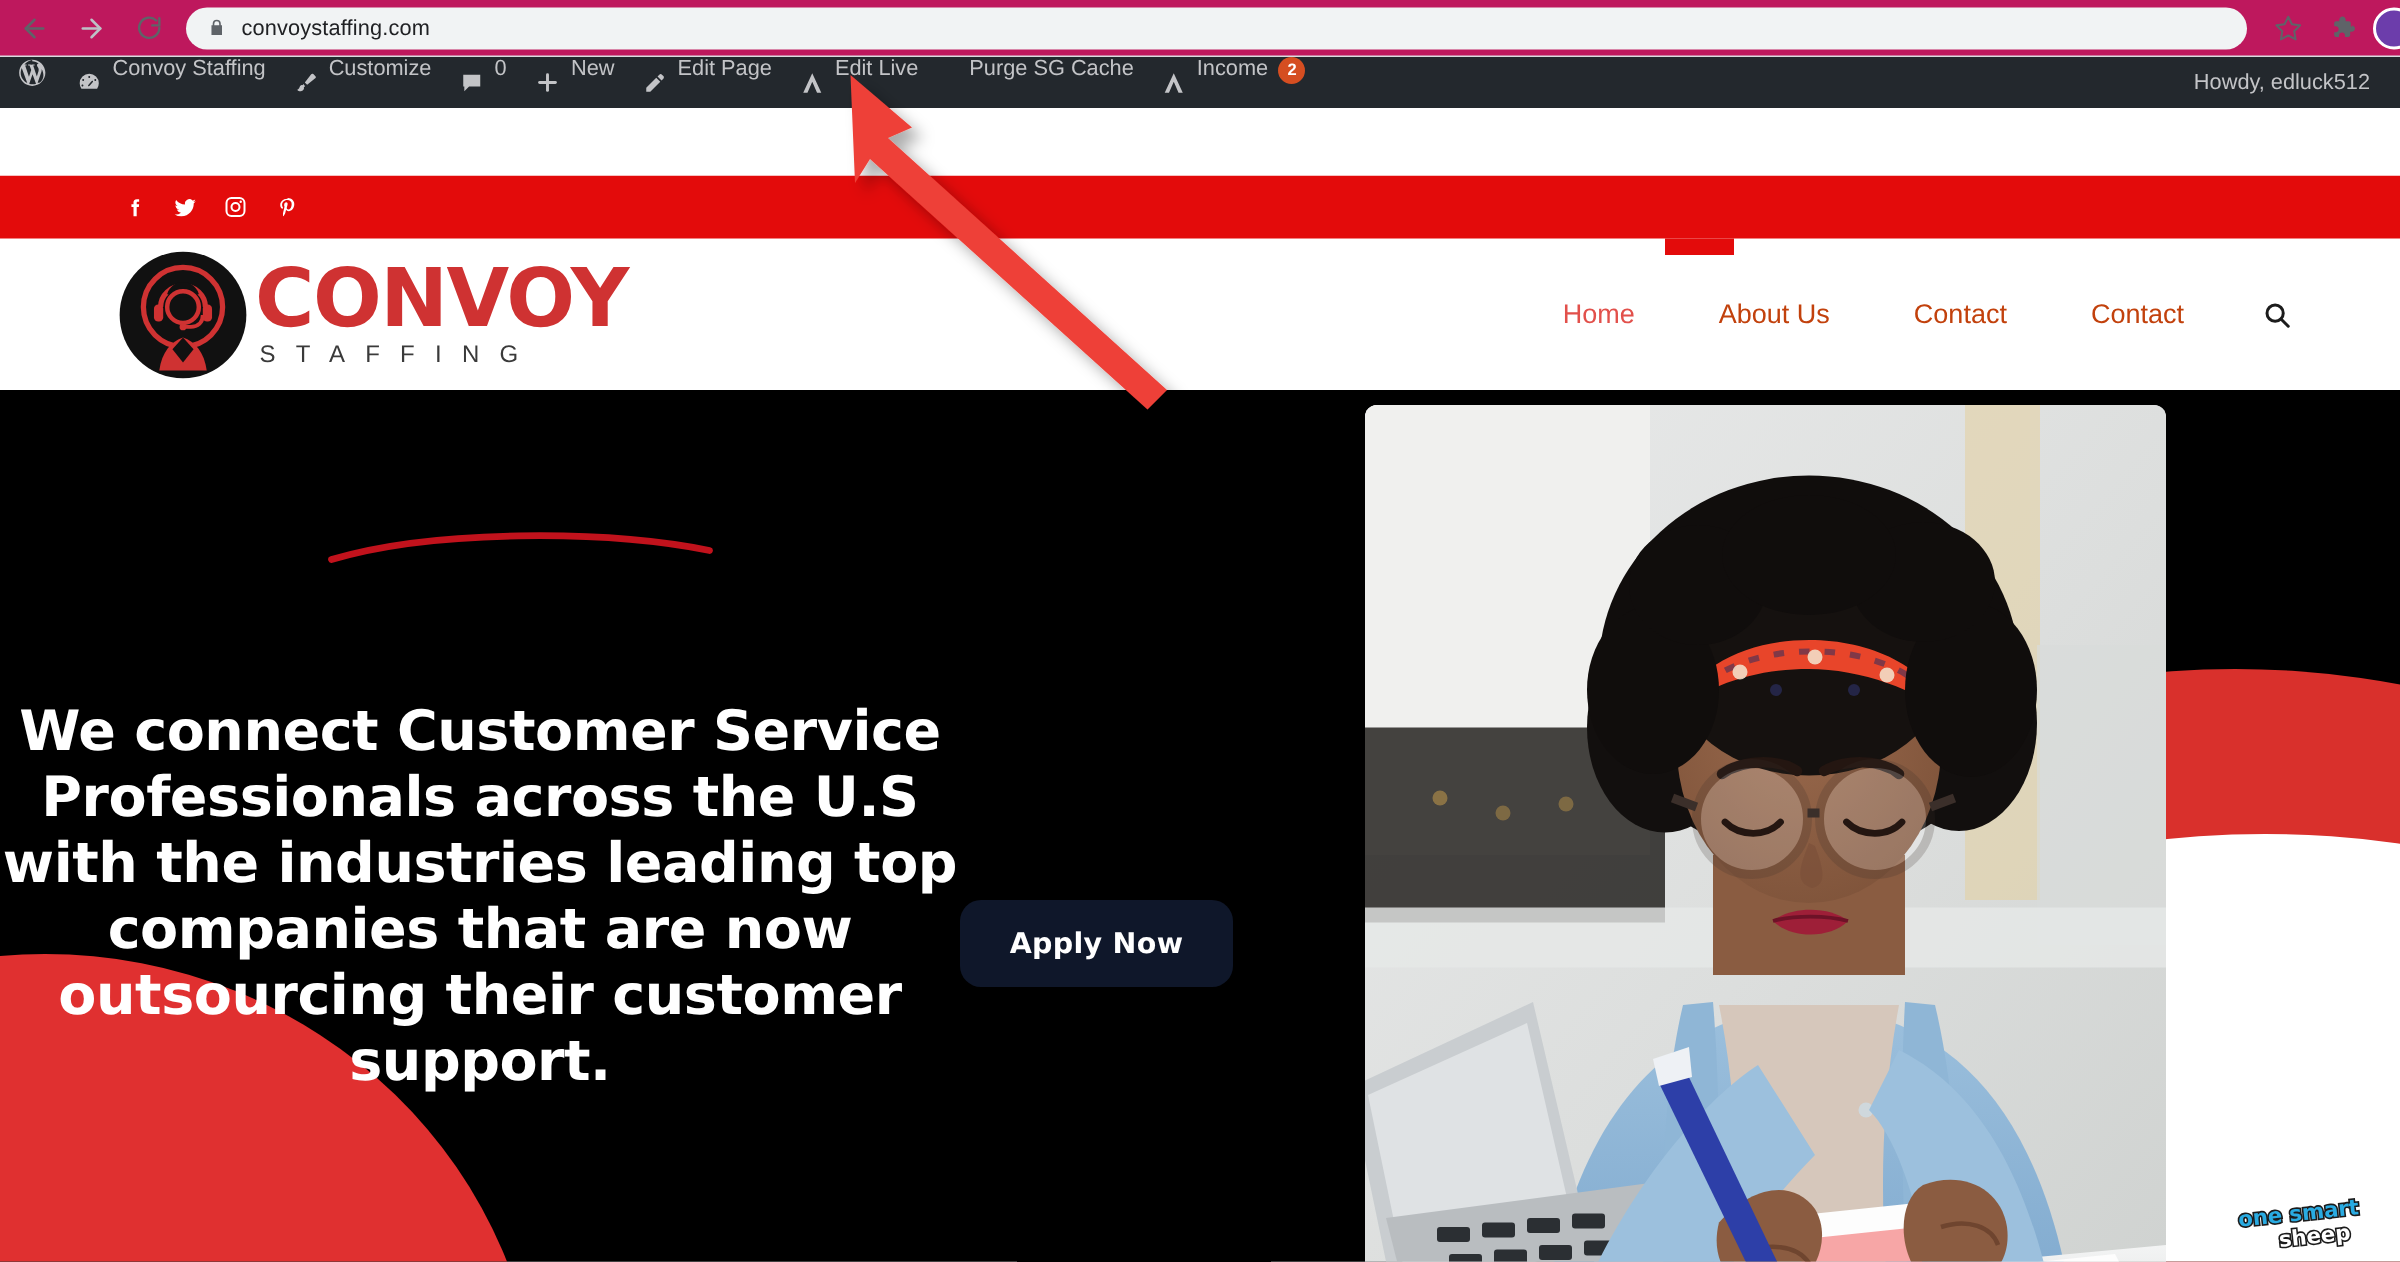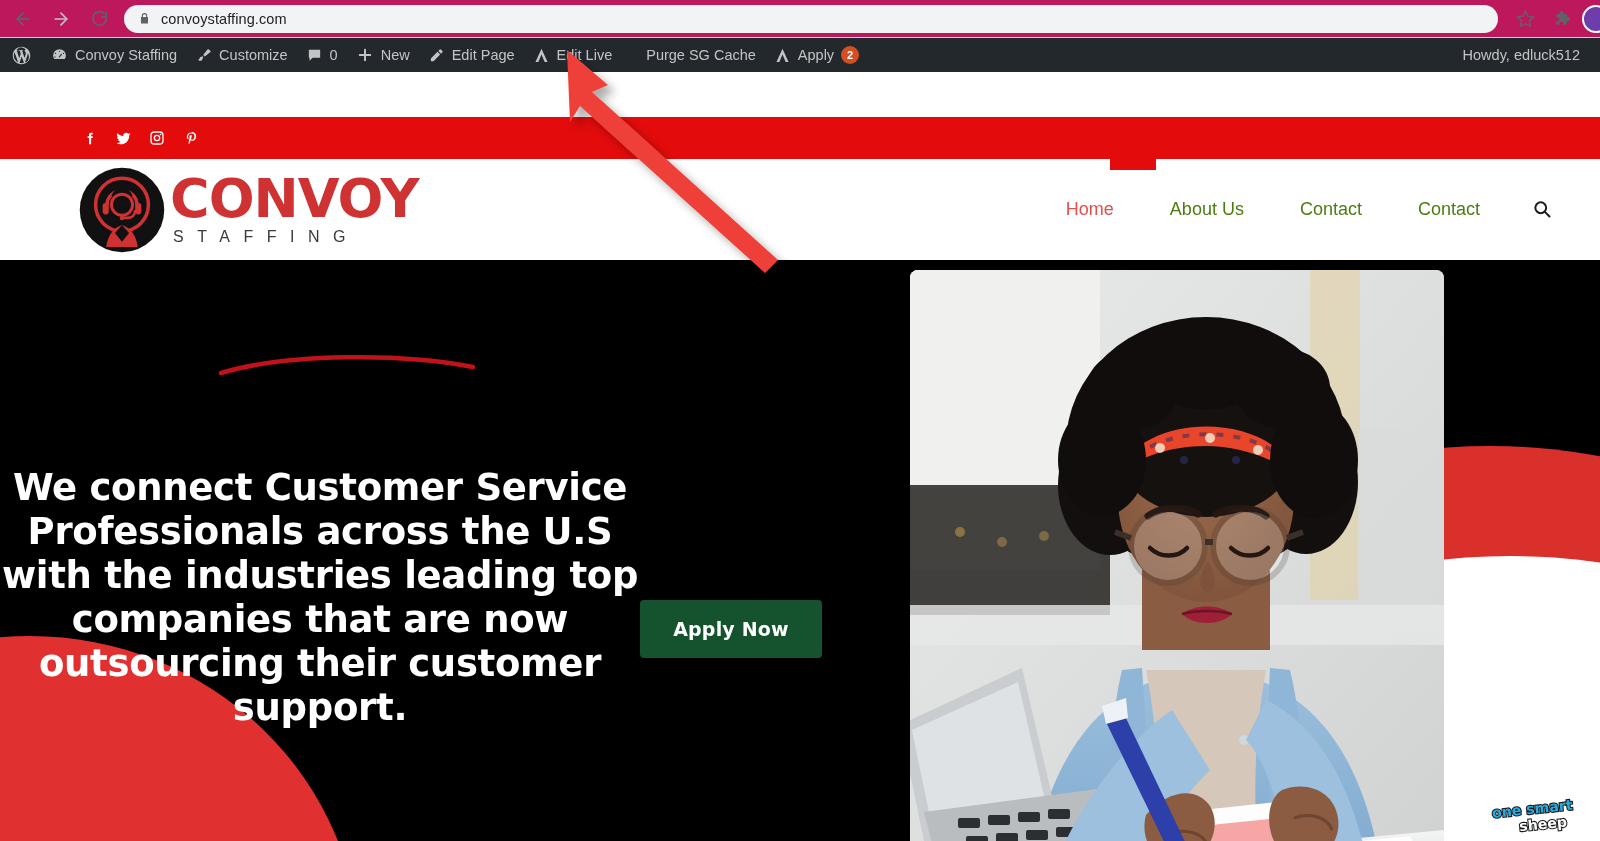--- a/index.html
+++ b/index.html
@@ -43,21 +43,21 @@
     border:2px solid #fff;
   }
 
   
   #wp-adminbar{
     position:absolute; top:38px; left:0; width:1600px; height:34px;
     background:#23282d; display:flex; align-items:center;
     color:#c3c4c7; font-size:14.5px; z-index:30;
   }
   .ab-item{
-    display:flex; align-items:center; height:34px;
+    display:flex; height:34px;
     padding:0 9px; cursor:pointer; white-space:nowrap;
     color:#c3c4c7;
   }
   .ab-item .ab-label{ margin-left:7px; }
   .ab-ico{ display:flex; align-items:center; justify-content:center; }
   #ab-wp-logo{ padding:0 10px 0 11px; }
   #ab-right{
     margin-left:auto; display:flex; align-items:center;
     padding-right:16px; font-size:14.5px; color:#c3c4c7; white-space:nowrap;
   }
@@ -97,25 +97,25 @@
   #logo-convoy{
     font-family:"DejaVu Sans", sans-serif;
     font-size:54px; font-weight:bold; color:#cf3232;
     letter-spacing:-1px; line-height:.95;
   }
   #logo-staffing{
     font-size:16px; font-weight:normal; color:#3a3a3a;
     letter-spacing:13.5px; margin-top:3px; padding-left:3px;
   }
   #mainnav{
-    margin-left:auto; display:flex; align-items:flex-start;
-    padding-right:34px;
+    margin-left:auto; display:flex; align-items:flex-end;
+    padding-right:58px;
   }
   .nav-link{
-    font-size:18px; color:#4d7c0f; padding:0 28px;
+    font-size:18px; color:#c2410c; padding:0 28px;
     cursor:pointer; white-space:nowrap;
   }
   .nav-link.active{ color:#e2504b; }
   #search-toggle{
     padding:0 14px 0 24px; cursor:pointer; display:flex; align-items:center;
   }
 
   
   #hero{
     position:relative; height:626px; background:#000000; overflow:hidden;
@@ -150,21 +150,21 @@
   #headline-underline{
     position:absolute; left:218px; top:90px; width:258px; height:26px;
     z-index:2; pointer-events:none;
   }
   #subheadline{
     width:620px; text-align:center; color:#f2f2f2;
     font-size:21.5px; line-height:42px; margin-top:49px;
   }
   #apply-btn{
     margin-top:62px; width:182px; height:58px; border:none;
-    background:#14532d; color:#ffffff; border-radius:4px;
+    background:#0f172a; color:#ffffff; border-radius:14px;
     font-family:"DejaVu Sans", sans-serif;
     font-size:19px; font-weight:bold; cursor:pointer; letter-spacing:.2px;
   }
 
   
   #hero-photo{
     position:absolute; left:910px; top:10px; width:534px; height:605px;
     border-radius:8px; overflow:hidden; z-index:6;
     background:#cfd2d4;
   }
@@ -296,21 +296,21 @@
   <div class="ab-item">
     <span class="ab-label" style="margin-left:16px">Purge SG Cache</span>
   </div>
 
   <div class="ab-item">
     <span class="ab-ico">
       <svg width="17" height="17" viewBox="0 0 24 24" fill="#c3c4c7">
         <path d="M12 2.5 3.5 21h4L12 10.6 16.5 21h4z"></path>
       </svg>
     </span>
-    <span class="ab-label">Apply</span>
+    <span class="ab-label">Income</span>
     <span class="badge-count">2</span>
   </div>
 
   <div id="ab-right">
     <span id="howdy-text">Howdy, edluck512</span>
   </div>
 </div>
 
 <div id="site">
 

